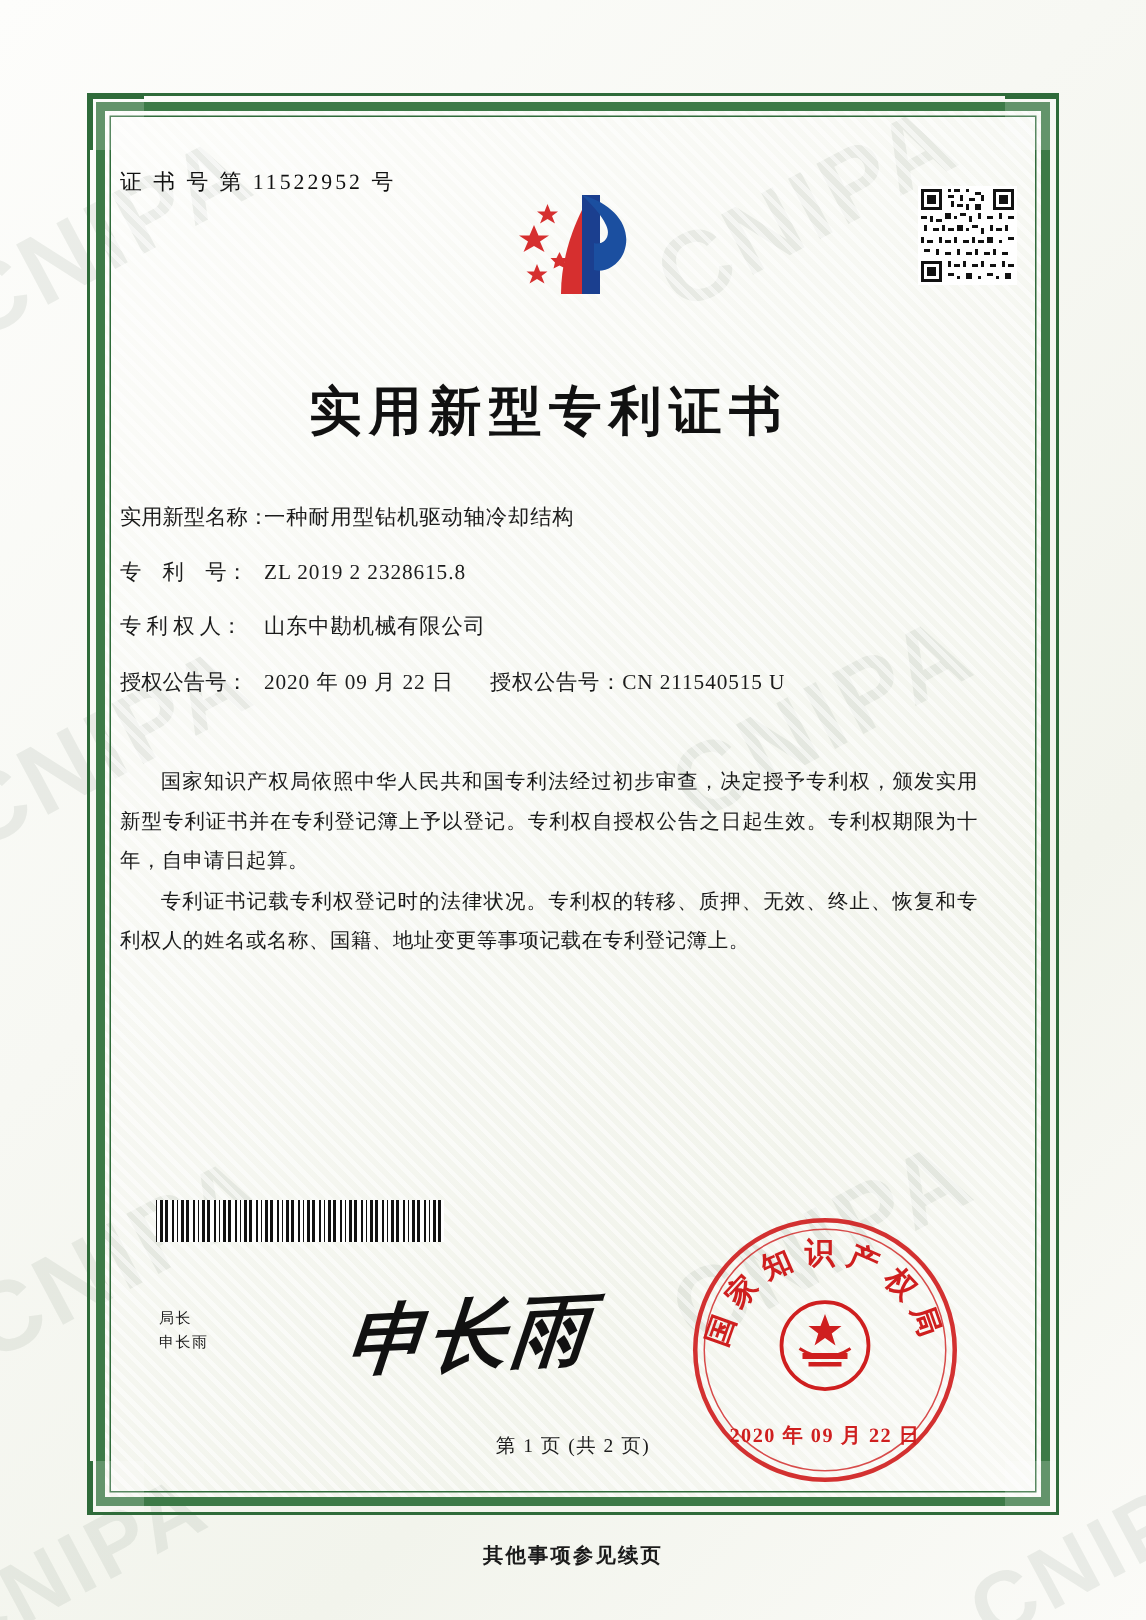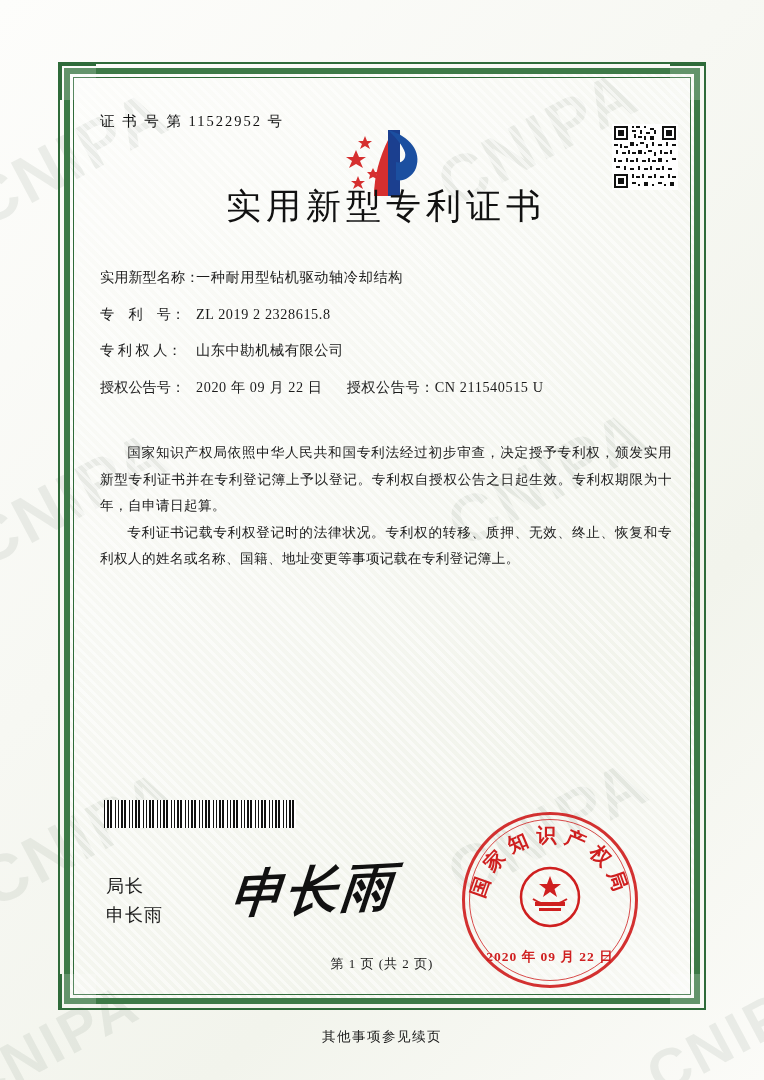--- a/index.html
+++ b/index.html
@@ -75,21 +75,21 @@
     background: rgba(255,255,255,0.2);
   }
   .corner.tl { left: 60px;  top: 64px;  border-right: none; border-bottom: none; }
   .corner.tr { left: 670px; top: 64px;  border-left: none;  border-bottom: none; }
   .corner.bl { left: 60px;  top: 974px; border-right: none; border-top: none; }
   .corner.br { left: 670px; top: 974px; border-left: none;  border-top: none; }
 
   
   .content {
     position: absolute;
-    left: 100px;
+    left: 80px;
     top: 112px;
     width: 572px;
   }
 
   .cert-no {
     font-size: 14.5px;
     letter-spacing: 2px;
     color: #111;
   }
 
@@ -105,23 +105,23 @@
     position: absolute;
     left: 612px;
     top: 124px;
     width: 66px;
     height: 66px;
   }
 
   .title {
     text-align: center;
     font-size: 35px;
-    font-weight: normal;
+    font-weight: bold;
     letter-spacing: 5px;
-    margin-top: 52px;
+    margin-top: 120px;
     color: #111;
     font-family: "Liberation Serif", "DejaVu Serif", serif;
   }
 
   .fields {
     margin-top: 40px;
     font-size: 14.2px;
     line-height: 1;
   }
   .field-row {
@@ -164,21 +164,21 @@
     background:
       repeating-linear-gradient(90deg,
         #111 0 1px, #fff 1px 3px, #111 3px 5px, #fff 5px 6px,
         #111 6px 8px, #fff 8px 11px, #111 11px 12px, #fff 12px 14px);
   }
 
   .signature-block {
     position: absolute;
     left: 106px;
     top: 872px;
-    font-size: 18px;
+    font-size: 10px;
     line-height: 1.6;
     letter-spacing: 1px;
   }
   .sig-script {
     position: absolute;
     left: 232px;
     top: 856px;
     font-family: "DejaVu Serif", serif;
     font-size: 52px;
     font-style: italic;
@@ -245,21 +245,21 @@
     font-size: 13px;
     letter-spacing: 1px;
   }
   .footer-note {
     position: absolute;
     left: 0;
     right: 0;
     top: 1028px;
     text-align: center;
     font-size: 13.5px;
-    font-weight: normal;
+    font-weight: bold;
     letter-spacing: 1.5px;
   }
 </style>
 </head>
 <body>
 
 <div id="page">
 
   <div class="wm" style="left:-40px; top:120px; font-size:66px;">CNIPA</div>
   <div class="wm" style="left:430px; top:100px; font-size:66px;">CNIPA</div>

